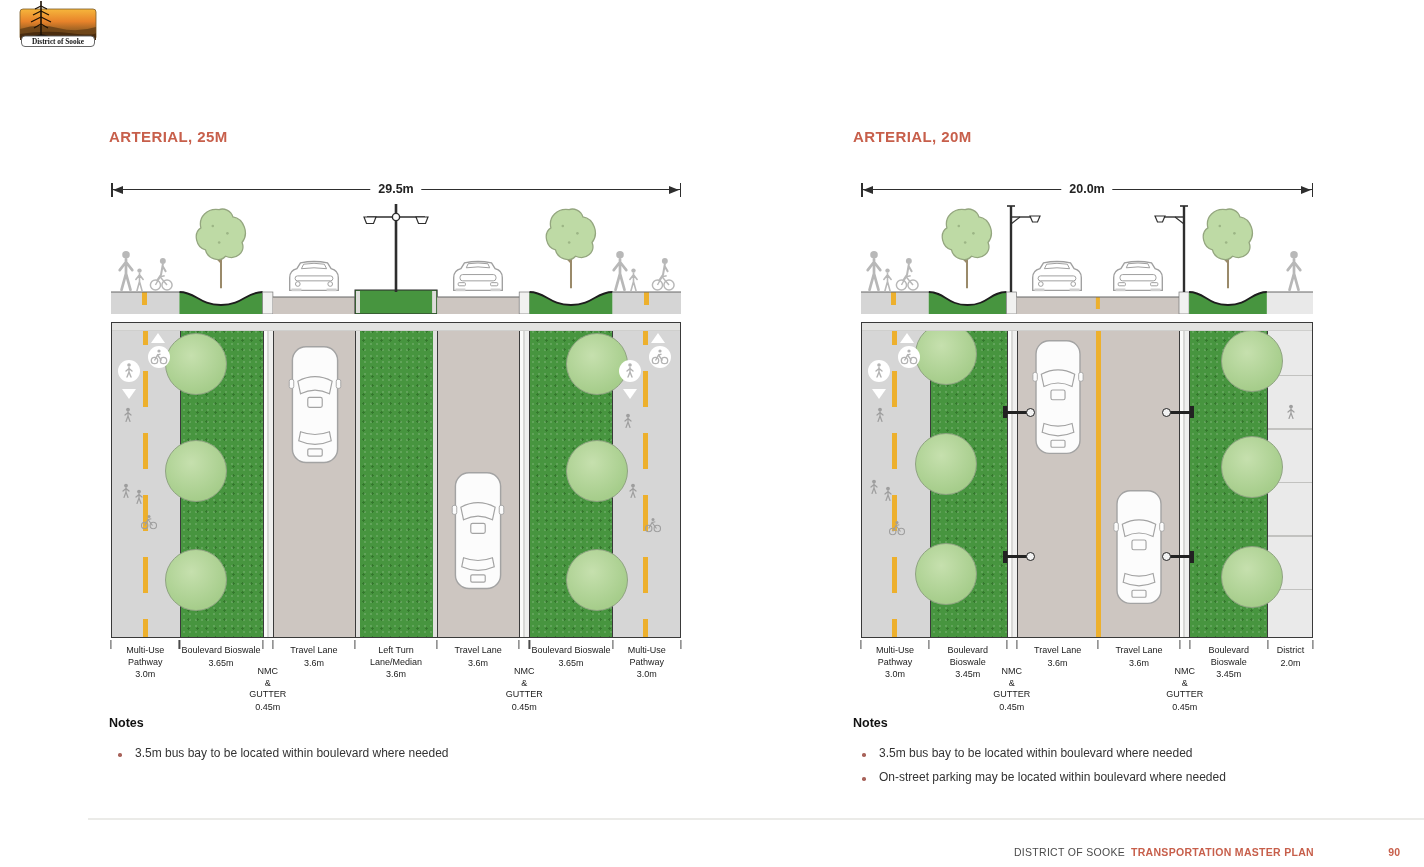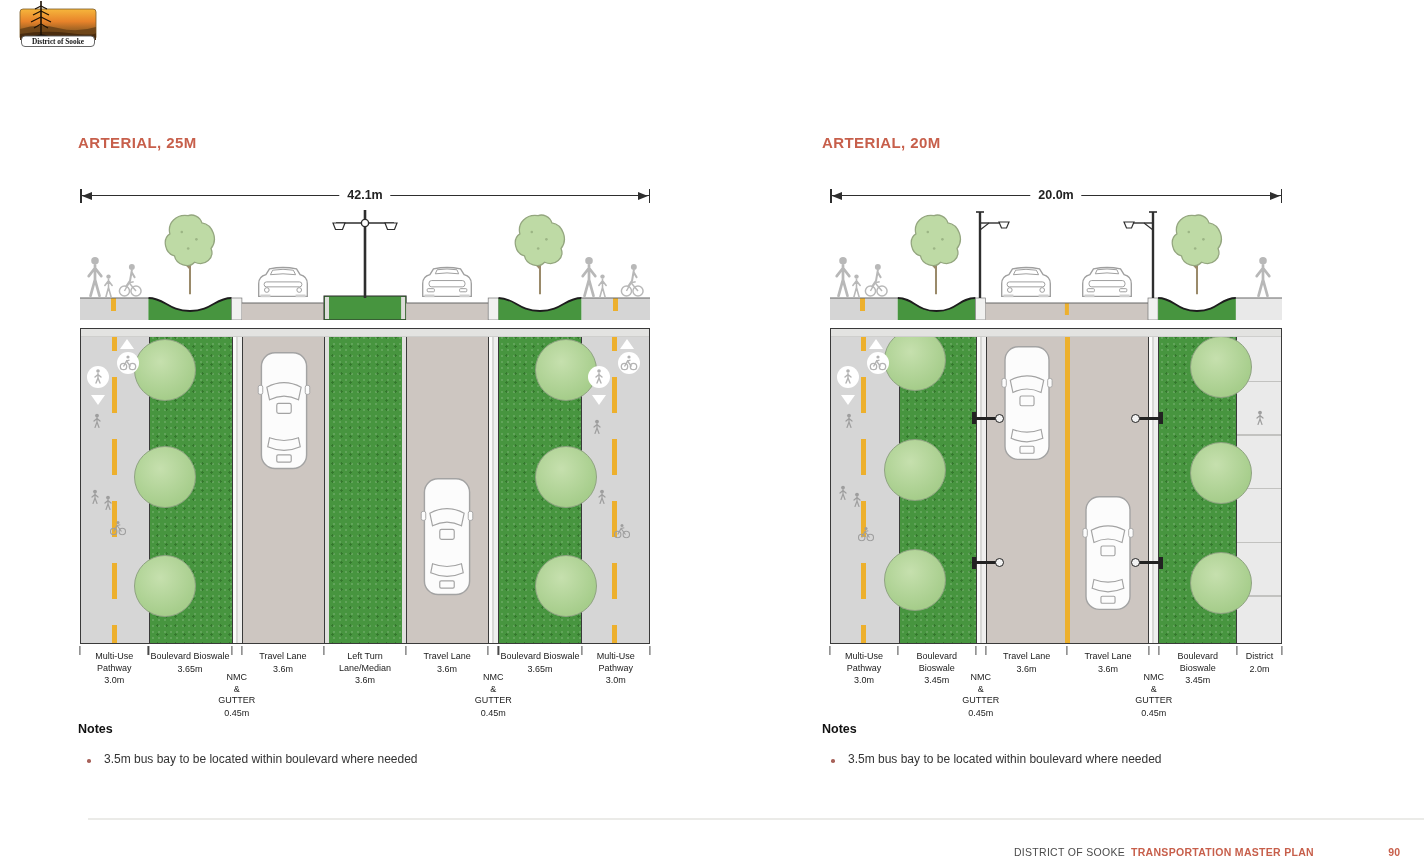--- a/index.html
+++ b/index.html
@@ -9,21 +9,21 @@
   }
   *{margin:0;padding:0;box-sizing:border-box;}
   html,body{width:1424px;height:867px;background:#fff;font-family:"Liberation Sans",sans-serif;overflow:hidden;}
   .page{position:relative;width:1424px;height:867px;background:#fff;}
 
   
   .logo{position:absolute;left:19px;top:0;width:78px;height:48px;}
   .main-title{position:absolute;left:0;right:0;top:30px;text-align:center;font-size:17.5px;color:var(--titlegray);font-weight:400;letter-spacing:0.2px;}
 
   
-  .section{position:absolute;top:134px;height:690px;}
+  .section{position:absolute;top:128px;height:690px;margin-left:31px;}
   .section.s25{left:78px;width:600px;}
   .section.s20{left:822px;width:470px;text-decoration:underline;}
   .sec-heading{position:absolute;left:0;top:0;font-size:15px;font-weight:bold;color:var(--accent);letter-spacing:0.4px;}
   .diagram{position:absolute;top:0;}
   .s25 .diagram{left:2px;width:570px;}
   .s20 .diagram{left:8px;width:452px;}
 
   
   .dim{position:absolute;left:0;right:0;top:54px;height:16px;}
   .dim .line{position:absolute;left:1px;right:1px;top:7px;border-top:1.4px solid #2e2e2e;}
@@ -184,21 +184,21 @@
 
   <div class="section s25">
     <div class="sec-heading">ARTERIAL, 25M</div>
     <div class="diagram">
       <div class="dim">
         <div class="endbar l"></div>
           <div class="endbar r"></div>
         <div class="line"></div>
           <div class="arr l"></div>
           <div class="arr r"></div>
-        <span class="dlabel">42.1m</span>
+        <span class="dlabel">29.5m</span>
       </div>
 
       <svg class="elev" viewBox="0 0 570 118">
         <g>
           <rect x="0" y="96" width="68.4" height="22" fill="#d5d5d5"></rect>
           <rect x="31" y="96" width="5" height="13" fill="#edb02d"></rect>
           <path d="M68.4 118 L68.4 96 C85 96 88 109 110 109 C132 109 135 96 151.6 96 L151.6 118 Z" fill="#47953f"></path>
           <path d="M68.4 96 C85 96 88 109 110 109 C132 109 135 96 151.6 96" stroke="#1d1d1d" stroke-width="1.8" fill="none"></path>
           <rect x="151.6" y="96" width="10.3" height="22" fill="#f1f1f0" stroke="#777" stroke-width="0.7"></rect>
           <rect x="161.9" y="101" width="82.1" height="17" fill="#cdc6c1"></rect>
@@ -646,20 +646,24 @@
           <div class="tick" style="left: 90%;"></div>
           <div class="tick" style="left: 100%;"></div>
         </div>
     </div>
     <div class="notes-title">Notes</div>
     <div class="notes-list">
         <div class="note-item">
           <span class="bullet"></span>
           <span class="ntext">3.5m bus bay to be located within boulevard where needed</span>
         </div>
+        <div class="note-item">
+          <span class="bullet"></span>
+          <span class="ntext">On-street parking may be located within boulevard where needed</span>
+        </div>
       </div>
   </div>
 
   <div class="footer-rule"></div>
   <div class="footer">
     <span class="org"><span>DISTRICT OF SOOKE</span><span class="doc">TRANSPORTATION MASTER PLAN</span></span>
     <span class="pageno">90</span>
   </div>
 </div>
 

